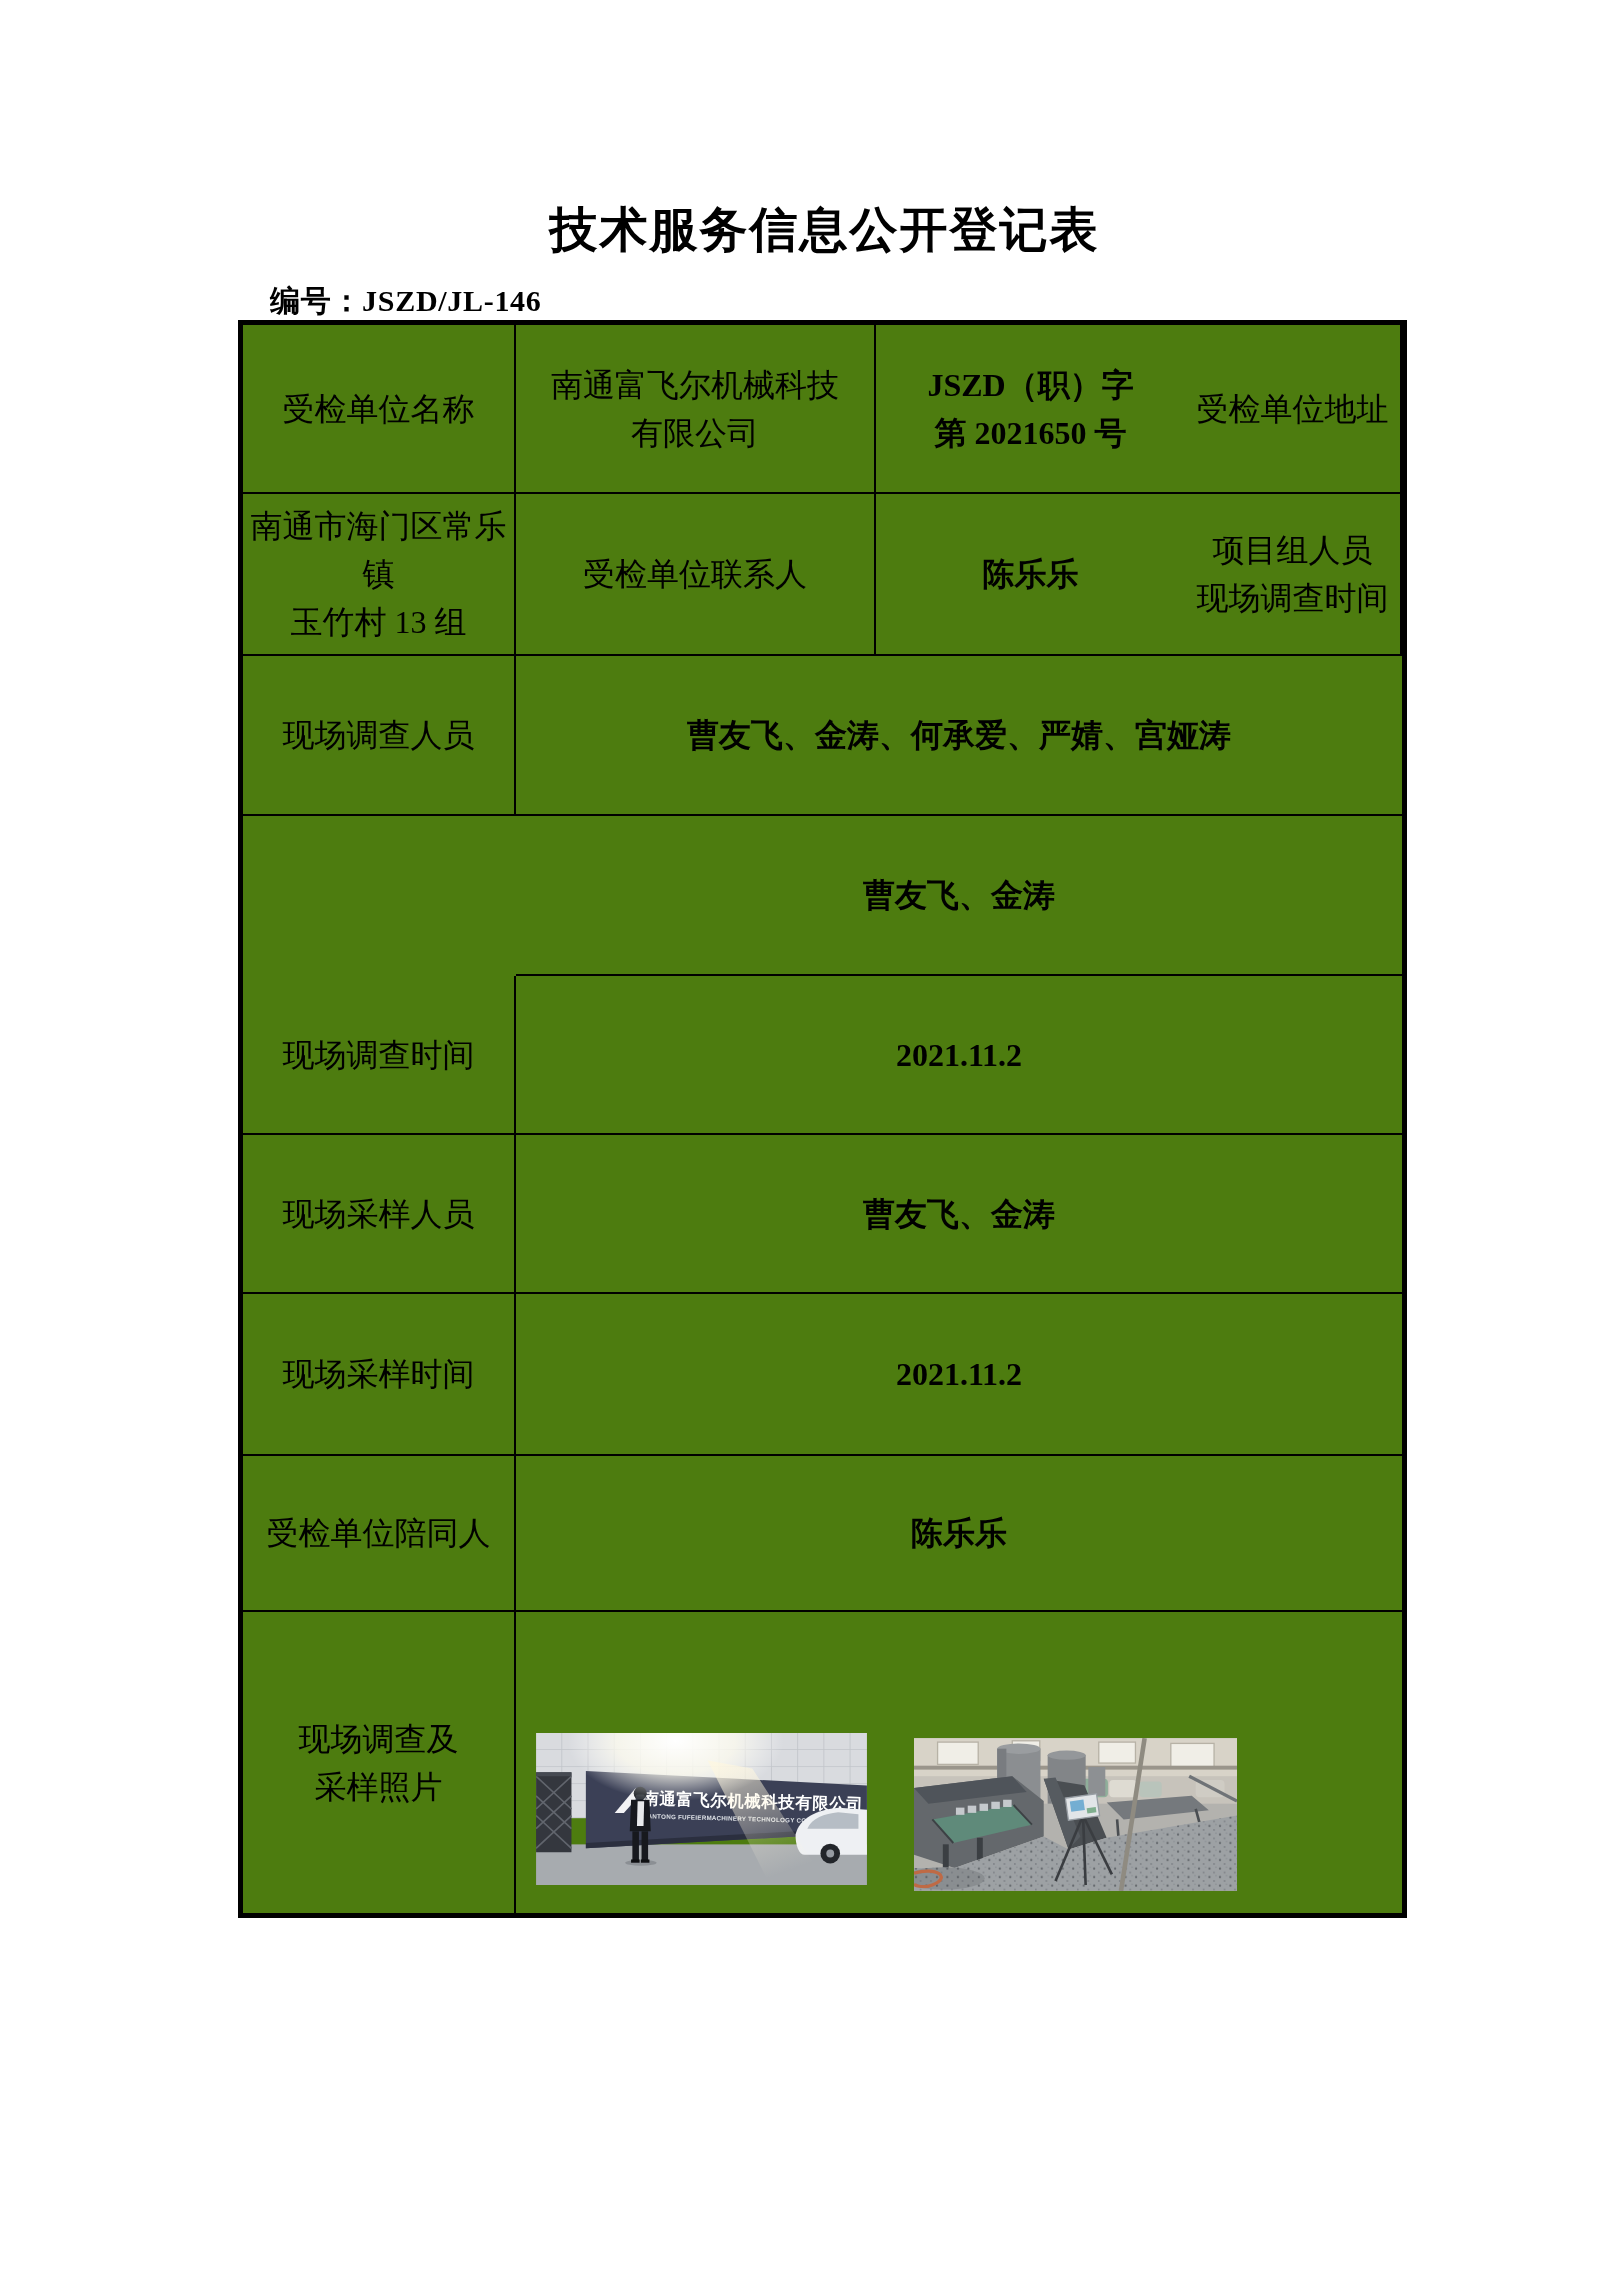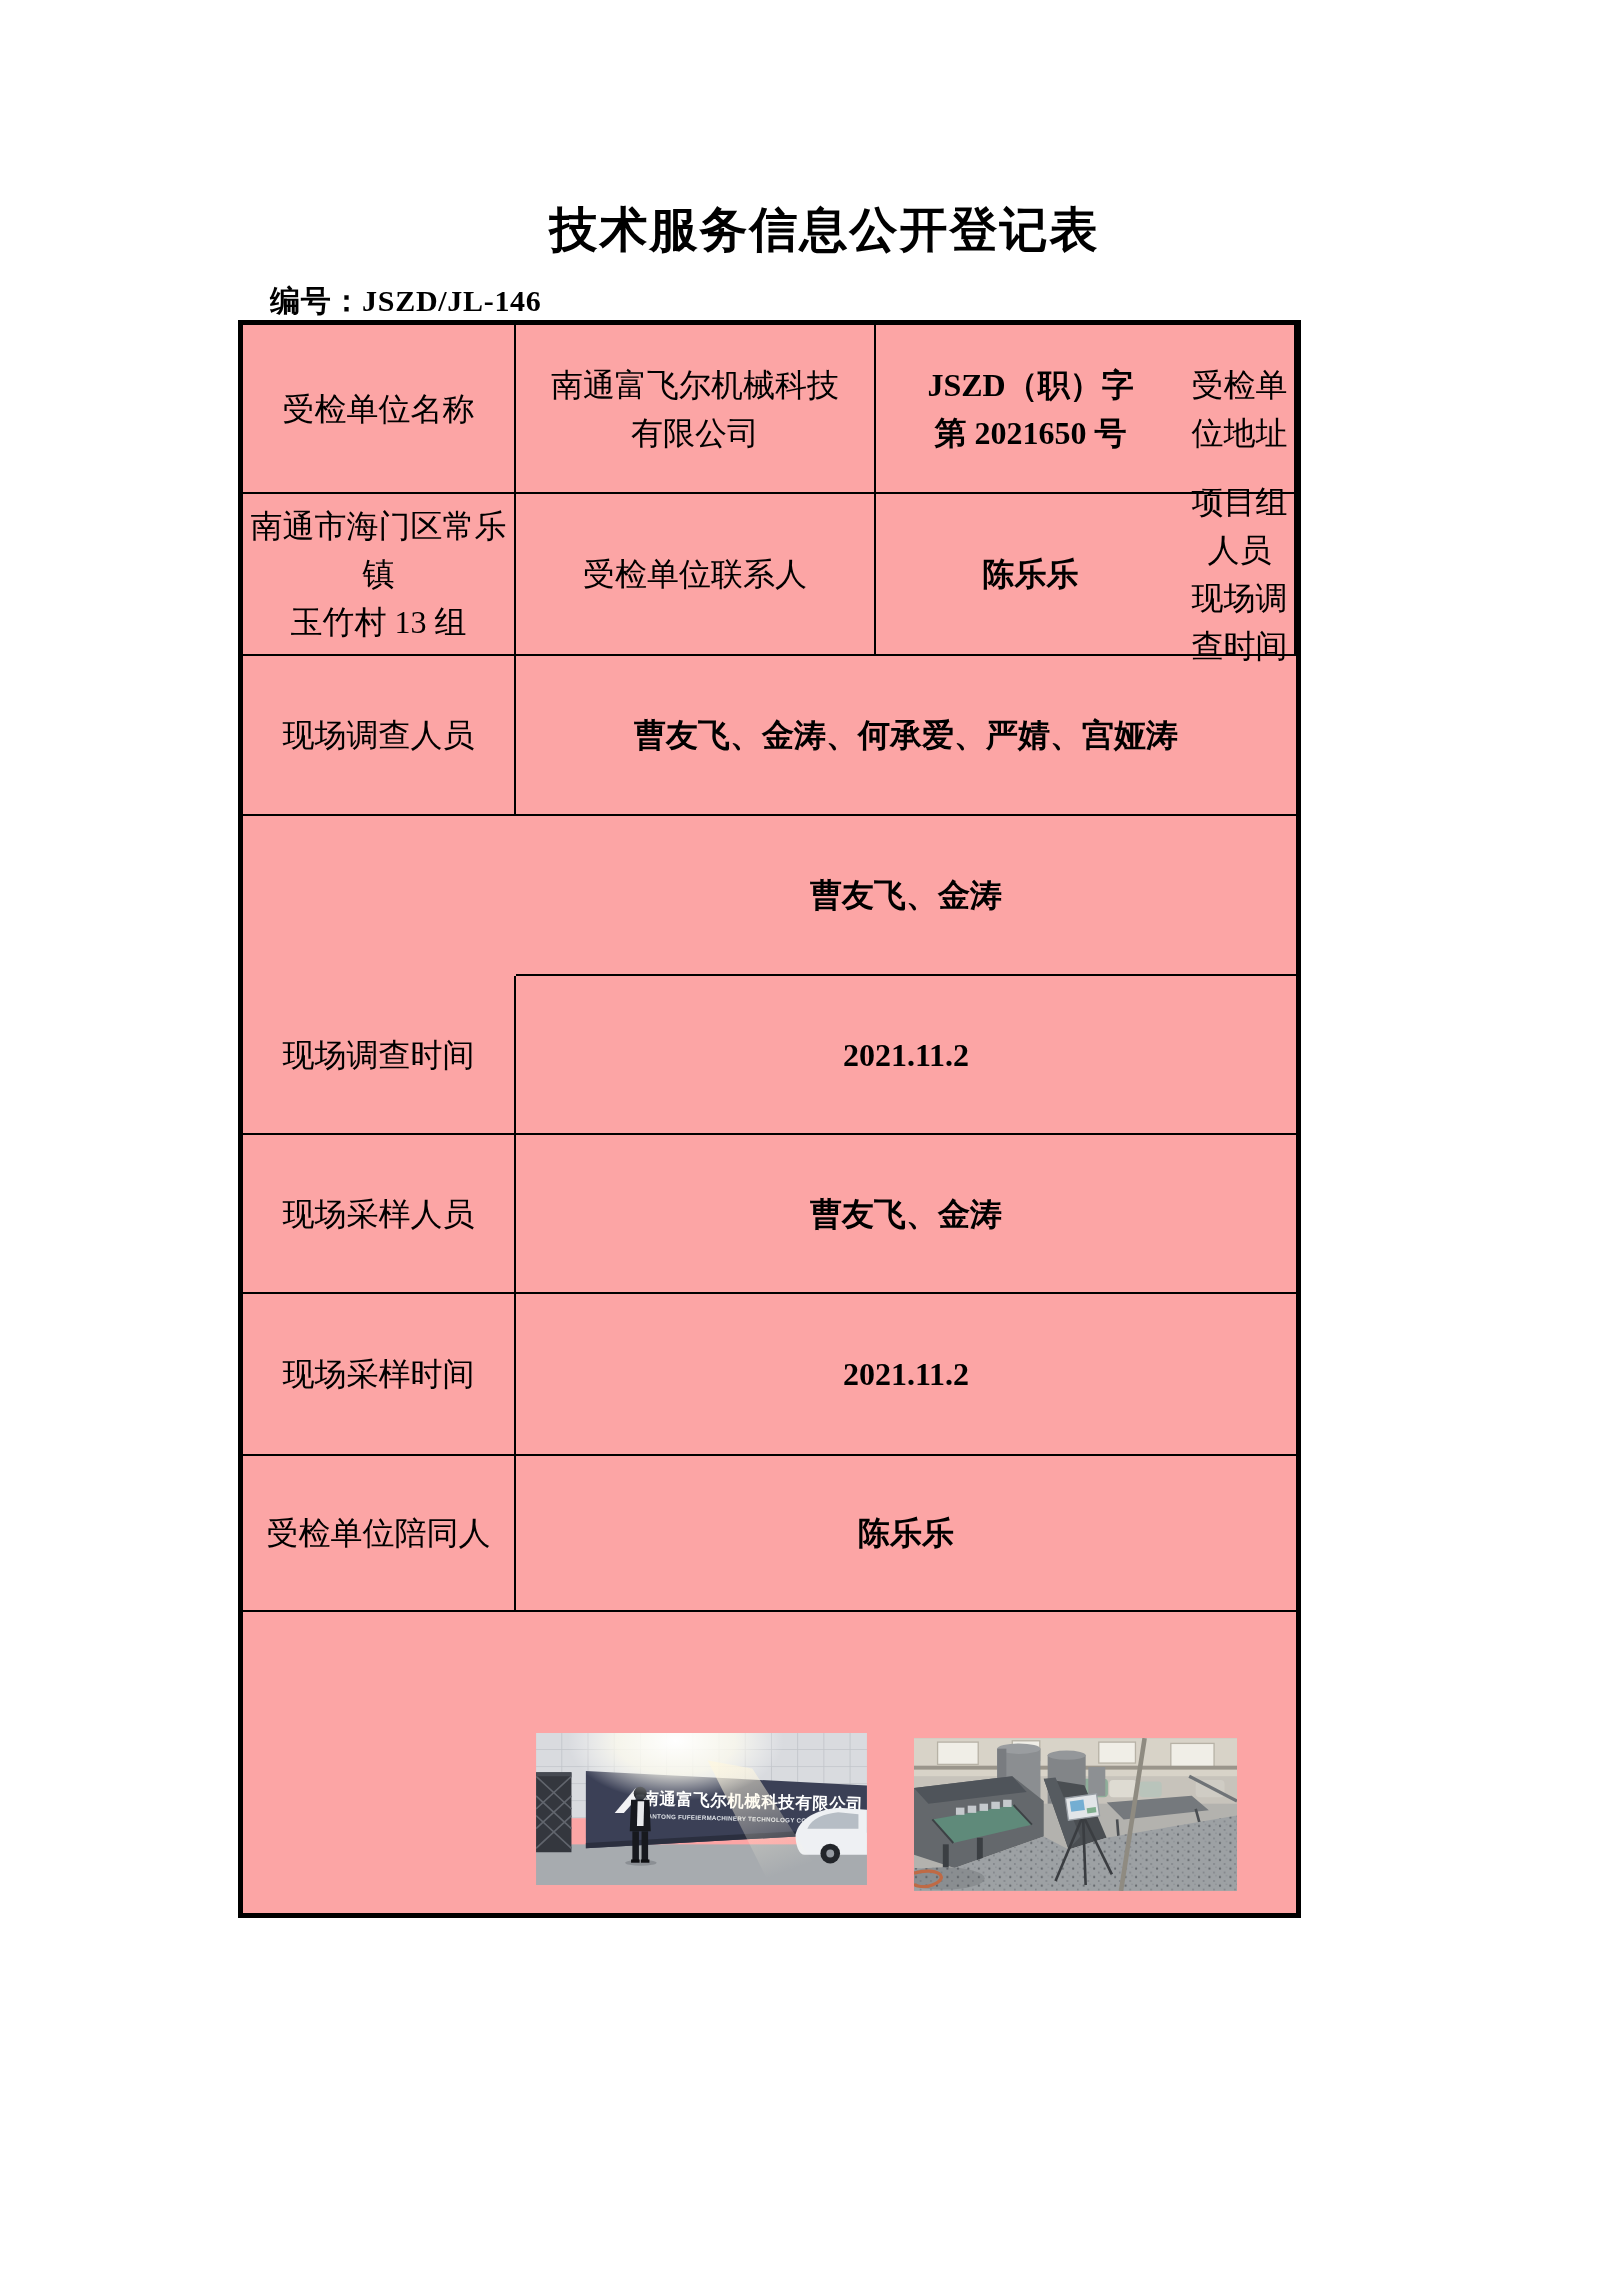--- a/index.html
+++ b/index.html
@@ -13,22 +13,22 @@
     position:absolute; top:204px; left:0; width:100%;
     margin:0; text-align:center;
     font-size:48px; font-weight:700; letter-spacing:2px; line-height:1.1;
   }
   .doc-number {
     position:absolute; top:281px; left:257px;
     font-size:30px; font-weight:700; letter-spacing:0.7px;
   }
   .reg-table {
     position:absolute; left:225px; top:320px;
-    width:1063px; height:1598px; box-sizing:border-box;
-    border:5.9px solid #000; background:#fca5a5;
+    width:1169px; height:1598px; box-sizing:border-box;
+    border:5.9px solid #000; background:#4d7c0f;
     display:grid;
     grid-template-columns:273px 360px 309px 1fr;
     grid-template-rows:169px 162px 160px 160px 159px 159px 162px 156px 1fr;
   }
   .cell {
     box-sizing:border-box;
     border-right:2.6px solid #000; border-bottom:2.6px solid #000;
     display:flex; flex-direction:column;
     align-items:center; justify-content:center;
     font-size:32px; line-height:1.5; text-align:center;
@@ -119,20 +119,24 @@
       <div>2021.11.2</div>
     </div>
 
     <div class="cell">
       <div>受检单位陪同人</div>
     </div>
     <div class="cell span3 no-r">
       <div>陈乐乐</div>
     </div>
 
+    <div class="cell no-b">
+      <div>现场调查及</div>
+      <div>采样照片</div>
+    </div>
     <div class="cell span3 no-r no-b photos-cell">
 
       <svg class="photo" width="331" height="152" viewBox="0 0 505 232" xmlns="http://www.w3.org/2000/svg" style="font-size:49px">
         <defs>
           <pattern id="tiles" width="40" height="26" patternUnits="userSpaceOnUse">
             <rect width="40" height="26" fill="#d9dbdf"></rect>
             <path d="M0 25.5 H40 M39.5 0 V26" stroke="#c0c4c9" stroke-width="1.5"></path>
           </pattern>
           <radialGradient id="flare">
             <stop offset="0%" stop-color="#ffffff" stop-opacity="1"></stop>

